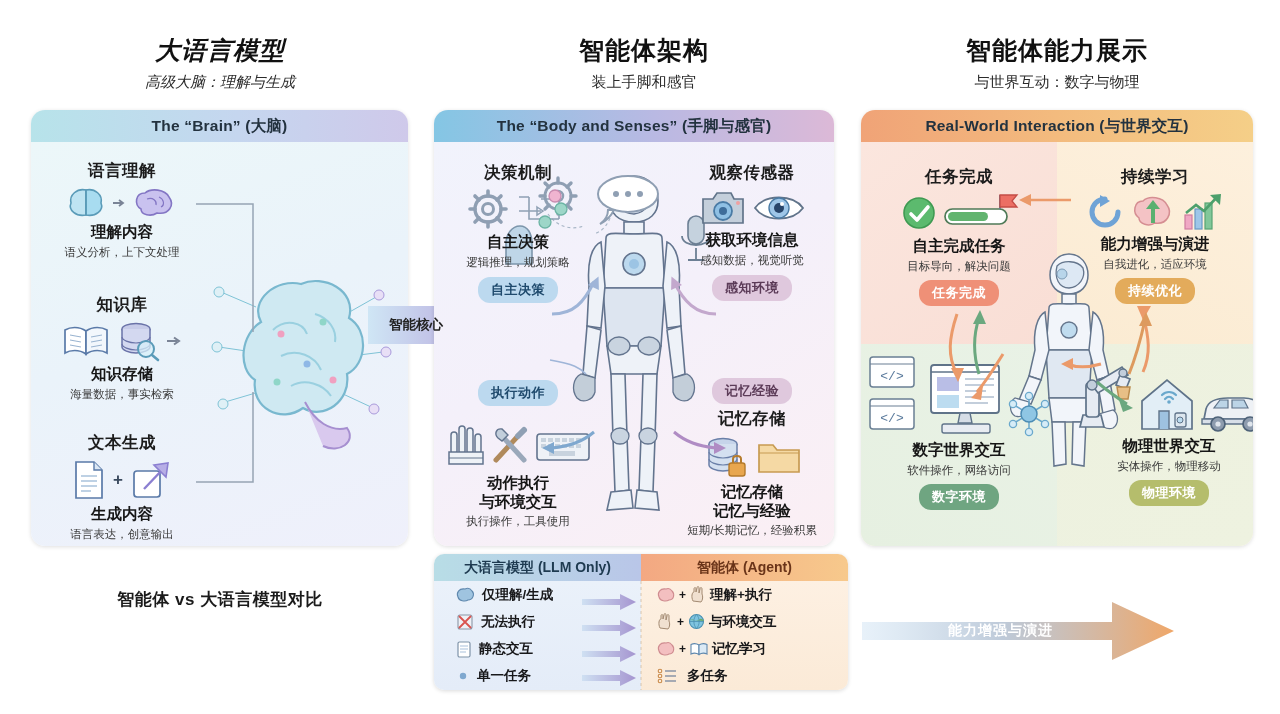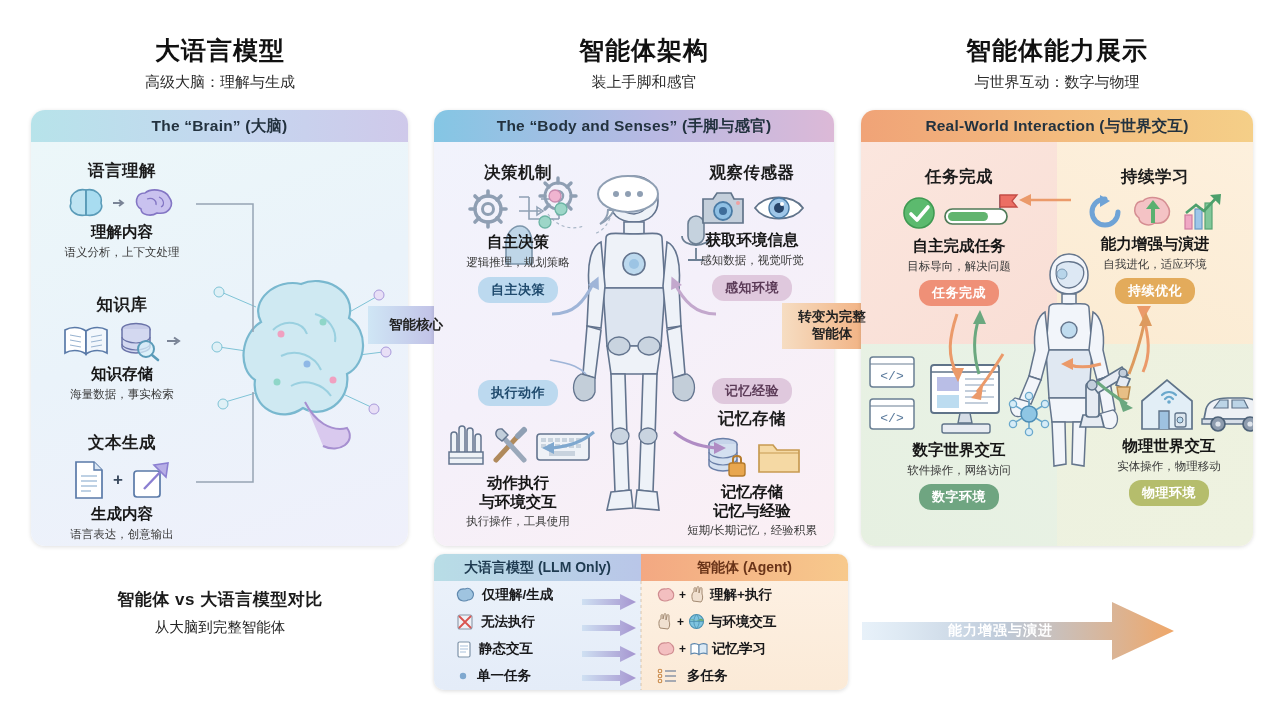--- a/index.html
+++ b/index.html
@@ -100,21 +100,21 @@
     color:#ffffff; letter-spacing:1px; z-index:3;
   }
 
   svg { display:block; overflow: visible; }
 </style>
 </head>
 <body>
 
 <div class="stage">
 
-  <div class="col-head" style="left:30px;top:34px;width:380px;">
+  <div class="col-head" style="left:30px;top:34px;width:380px;font-style:italic;">
     <div class="col-title">大语言模型</div>
     <div class="col-sub">高级大脑：理解与生成</div>
   </div>
   <div class="col-head" style="left:444px;top:34px;width:400px;">
     <div class="col-title">智能体架构</div>
     <div class="col-sub">装上手脚和感官</div>
   </div>
   <div class="col-head" style="left:861px;top:34px;width:392px;">
     <div class="col-title">智能体能力展示</div>
     <div class="col-sub">与世界互动：数字与物理</div>
@@ -424,35 +424,20 @@
         <path d="M234 146 L240 134 L246 146 Z" fill="#c3a8cd" transform="rotate(-25 240 140)"></path>
         <path d="M160 290 C148 300,136 304,118 306" fill="none" stroke="#7fa8cf" stroke-width="3"></path>
         <path d="M120 300 L108 306 L120 312 Z" fill="#7fa8cf"></path>
         <path d="M240 290 C252 300,264 304,282 306" fill="none" stroke="#b08cc4" stroke-width="3"></path>
         <path d="M280 300 L292 306 L280 312 Z" fill="#b08cc4"></path>
         <path d="M116 218 C140 222,146 226,152 232" fill="none" stroke="#9fb5d8" stroke-width="1.6"></path>
       </svg>
     </div>
   </div>
 
-  <div class="big-arrow" style="left:782px;top:285px;width:126px;height:82px;">
-    <svg width="126" height="82" viewBox="0 0 126 82" style="position:absolute;left:0;top:0;">
-      <defs>
-          <linearGradient id="g2" x1="0" x2="1">
-            <stop offset="0" stop-color="#f6ddc2"></stop>
-            <stop offset="1" stop-color="#ef9d64"></stop>
-          </linearGradient>
-        </defs>
-      <path d="M0 18 L88 18 L88 3 L124 41 L88 79 L88 64 L0 64 Z" fill="url(#g2)"></path>
-    </svg>
-    <span style="margin-right:26px;">
-      <span>转变为完整</span><br>
-      <span>智能体</span>
-    </span>
-  </div>
 
   <div class="panel" id="panel-realworld">
     <div class="panel-head">Real-World Interaction (与世界交互)</div>
     <div class="panel-body">
       <div class="quad-grid">
         <div class="q1"></div>
         <div class="q2"></div>
         <div class="q3"></div>
         <div class="q4"></div>
       </div>
@@ -620,21 +605,20 @@
         <path d="M240 222 C226 226,216 226,206 222" fill="none" stroke="#eb9a6a" stroke-width="3"></path>
         <path d="M212 216 L200 222 L212 228 Z" fill="#eb9a6a"></path>
         <path d="M236 240 C248 250,256 256,266 262" fill="none" stroke="#6ba87f" stroke-width="3"></path>
         <path d="M258 258 L272 266 L262 270 Z" fill="#6ba87f"></path>
       </svg>
     </div>
   </div>
 
   <div id="bottom-title">
     <div class="t1">智能体 vs 大语言模型对比</div>
-    <div class="t2">从大脑到完整智能体</div>
   </div>
 
   <div id="compare">
     <div class="cmp-head">
       <div class="l">大语言模型 (LLM Only)</div>
       <div class="r">智能体 (Agent)</div>
     </div>
     <div class="cmp-rows">
       <div class="cmp-col l">
         <div class="cmp-row">

